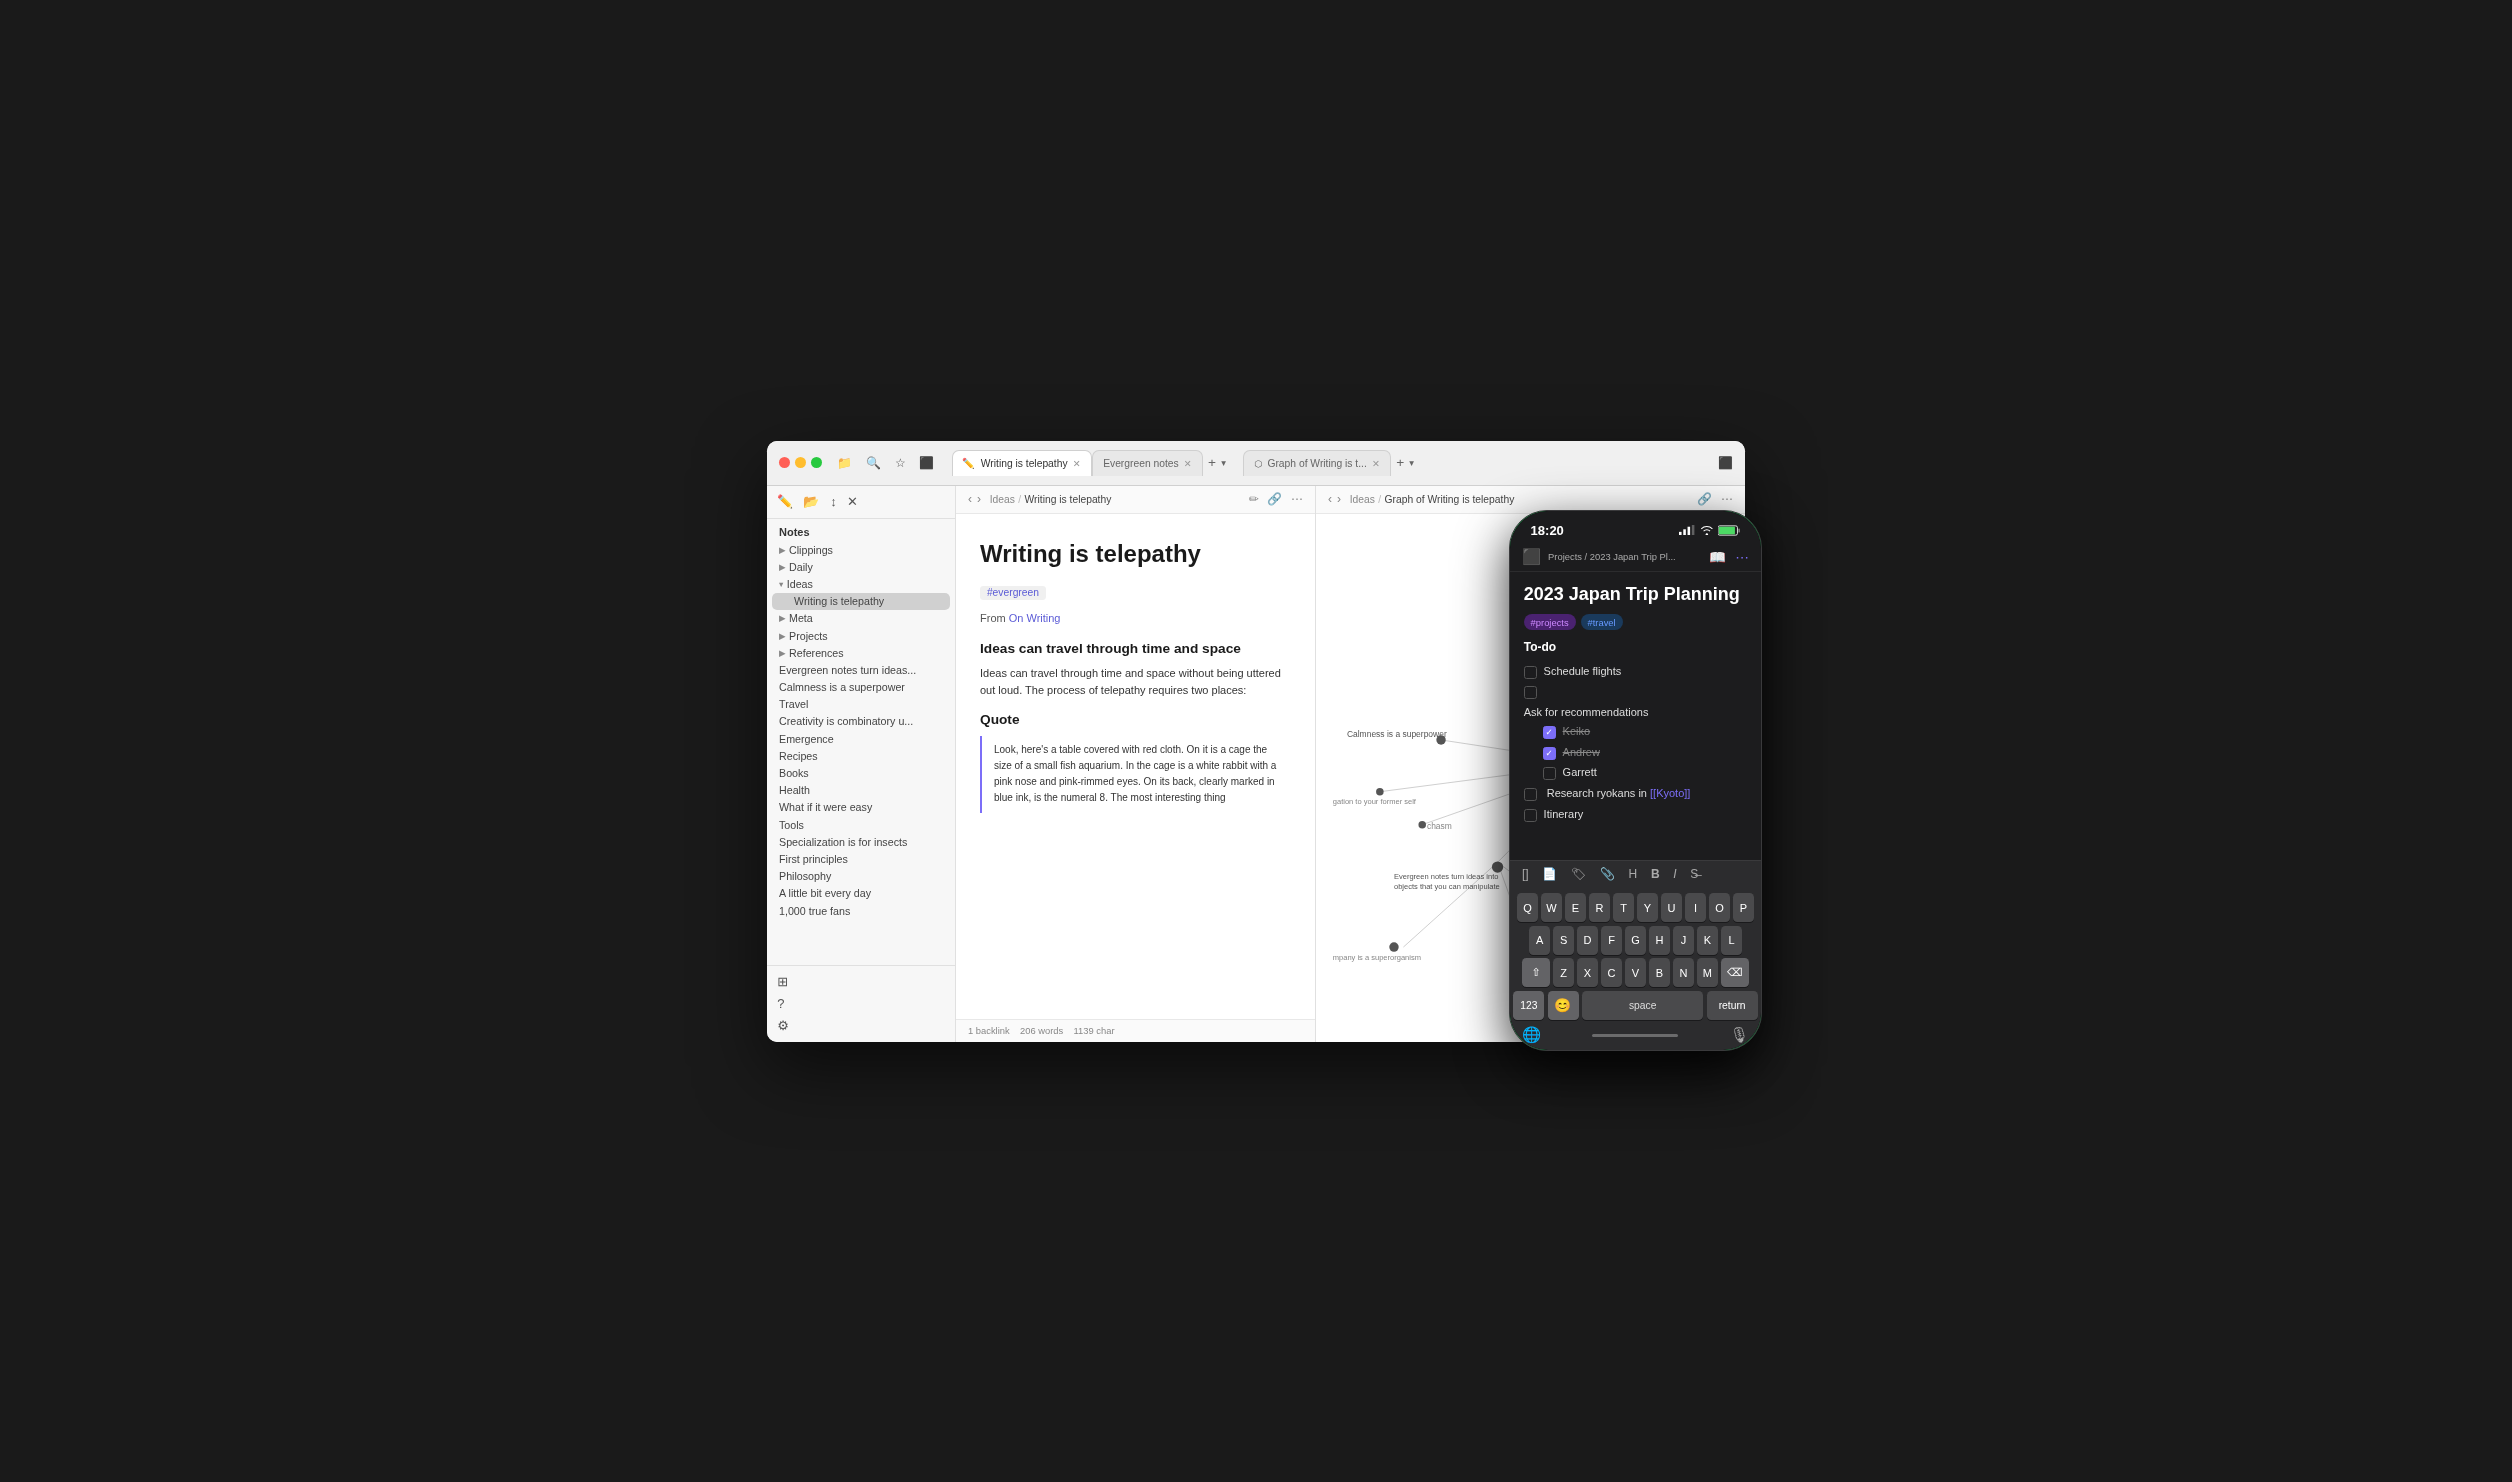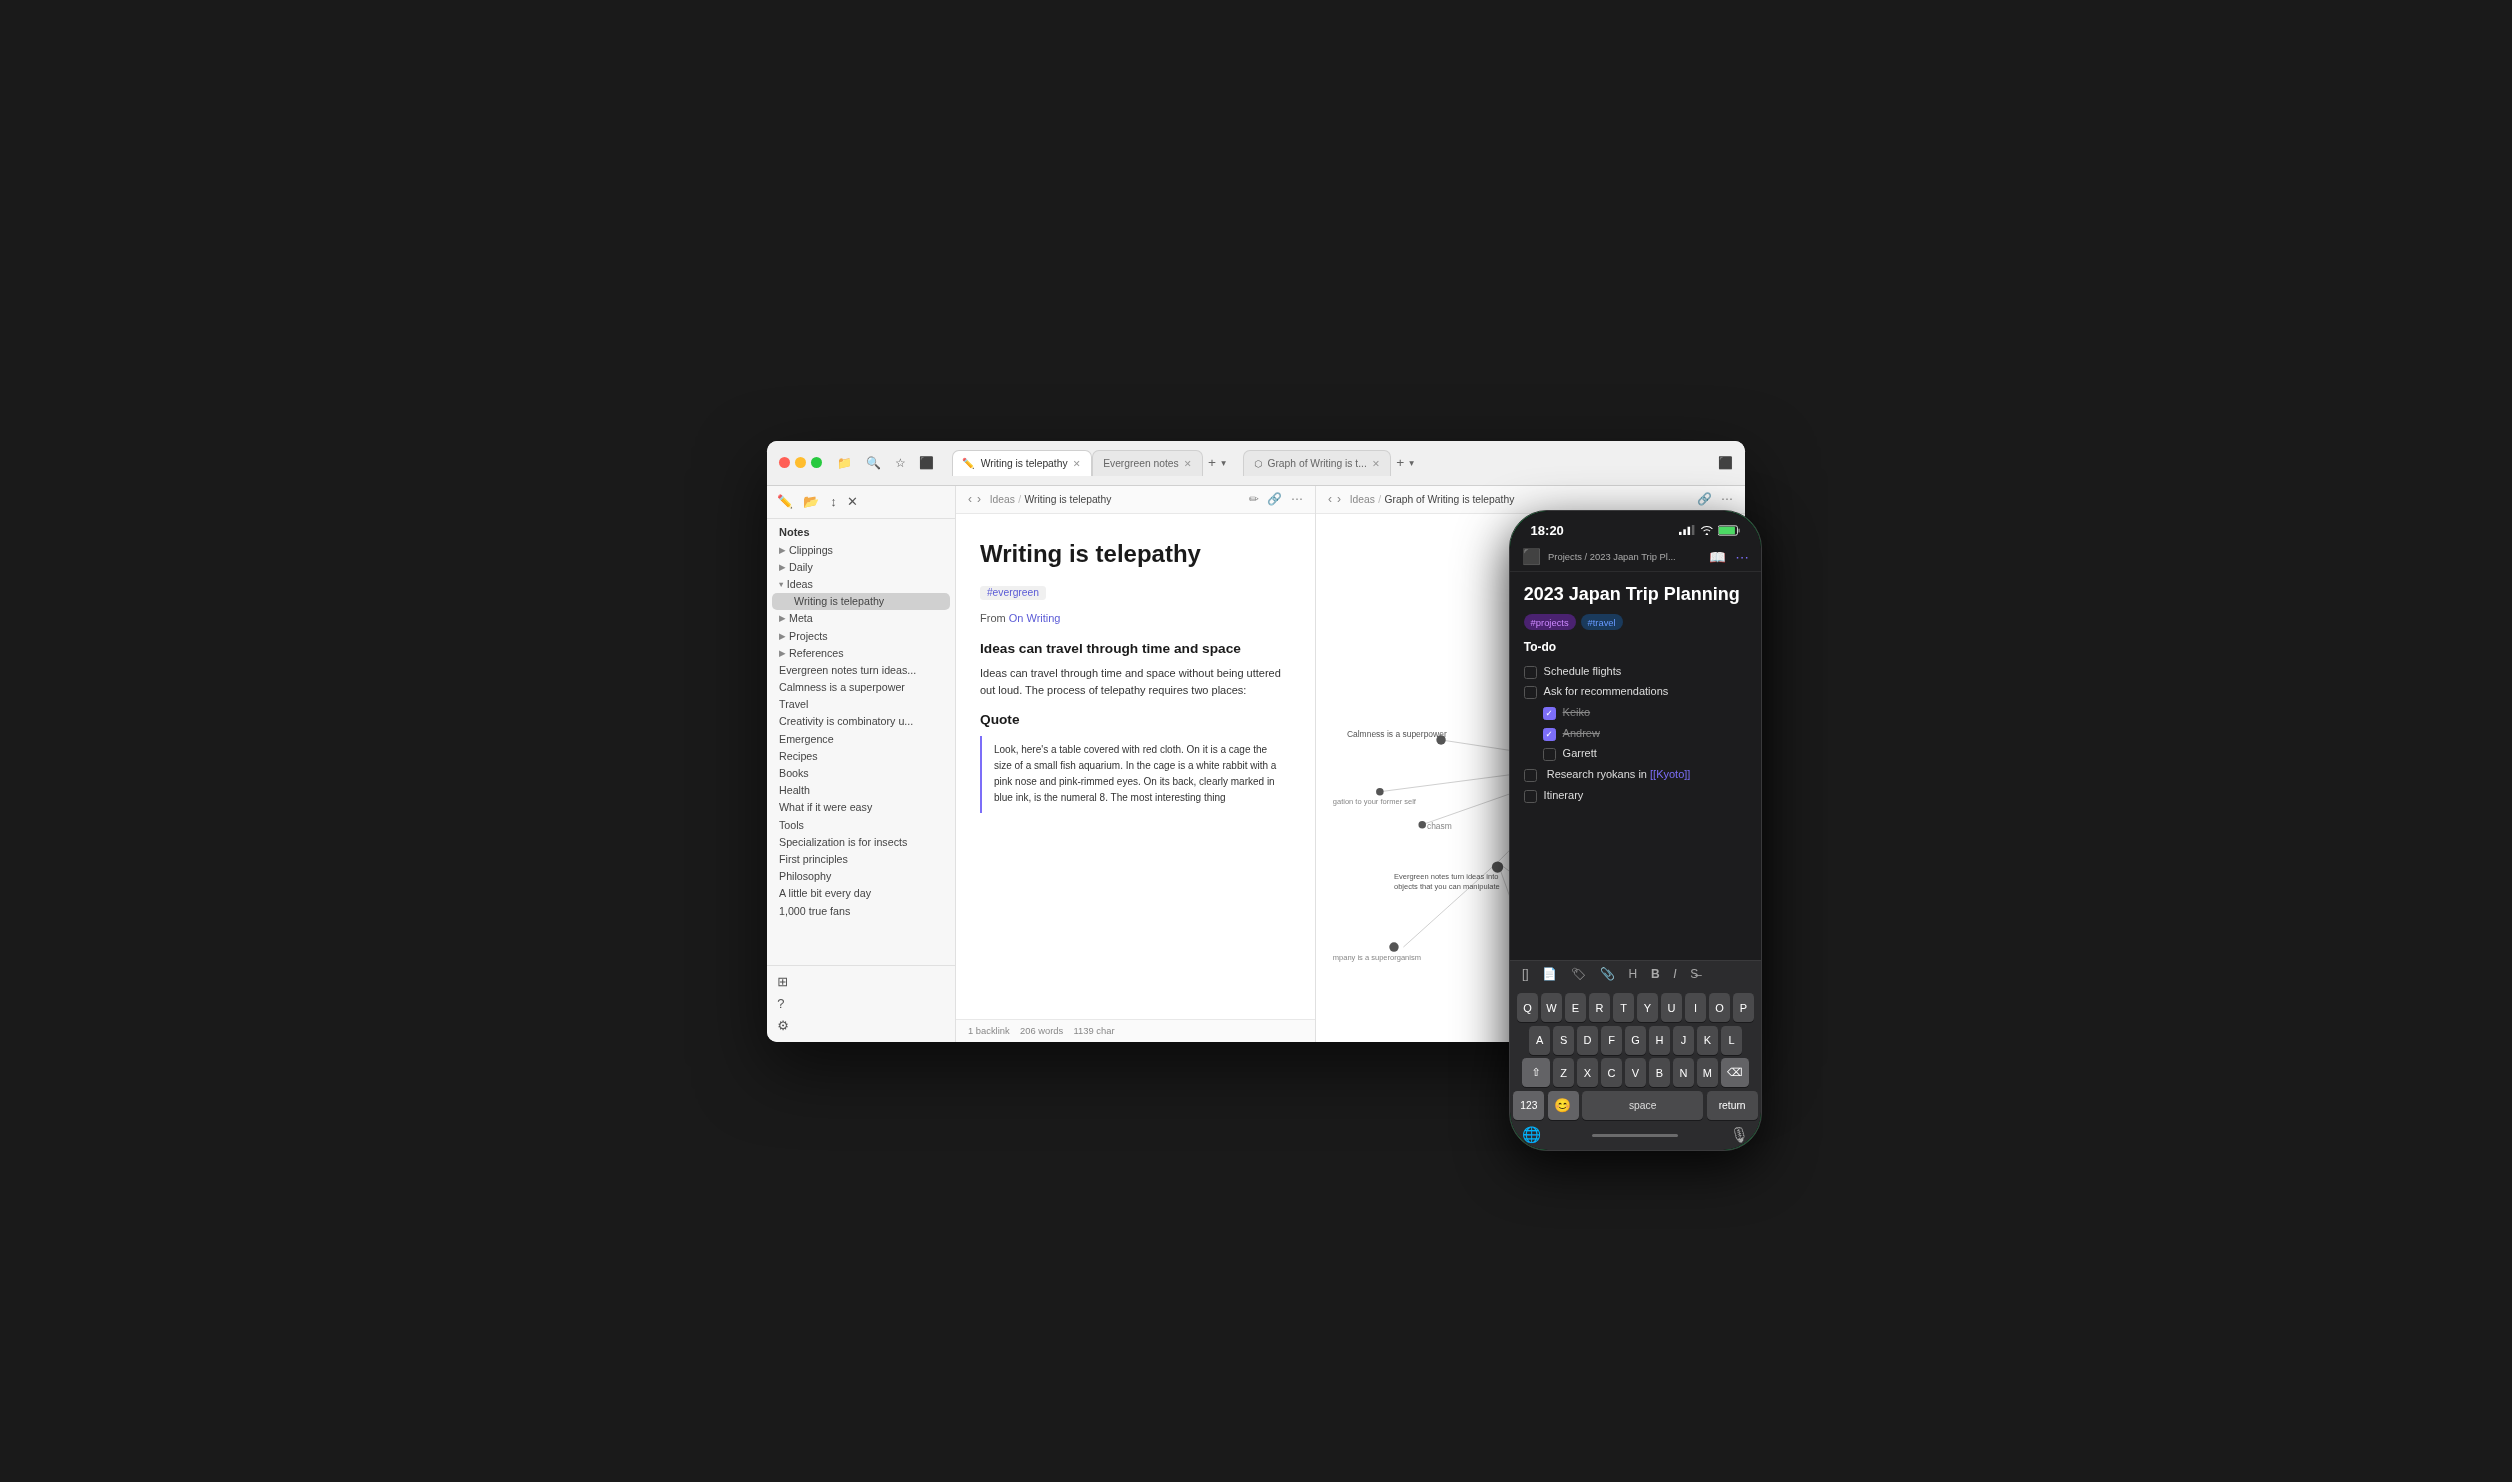--- a/index.html
+++ b/index.html
@@ -634,21 +634,21 @@
             <text x="240" y="474" font-size="8" fill="#555555">Creativity is combinatory uniqueness</text>
 
             <circle cx="230" cy="510" r="5" fill="#555555"></circle>
             <text x="240" y="514" font-size="9" fill="#555555">Evergreen notes</text>
           </svg>
         </div>
       </div>
     </div>
   </div>
 
-  <div style="position:absolute;right:-17px;top:69px;width:253px;height:641px;background:#15803d;border-radius:38px;box-shadow:0 17px 51px rgba(0,0,0,0.8);overflow:hidden;border:1.7px solid #3a3a3c;">
+  <div style="position:absolute;right:-17px;top:69px;width:253px;height:541px;background:#15803d;border-radius:38px;box-shadow:0 17px 51px rgba(0,0,0,0.8);overflow:hidden;border:1.7px solid #3a3a3c;">
     <div style="position:absolute;top:0;left:0;right:0;bottom:0;background:#000;border-radius:38px;overflow:hidden;display:flex;flex-direction:column;">
 
       <div style="display:flex;justify-content:space-between;align-items:center;padding:12px 20.6px 5.1px;background:#1c1c1e;">
         <span style="font-size:13px;font-weight:700;color:#fff;">18:20</span>
         <div style="display:flex;gap:5.1px;align-items:center;">
           <svg width="15.4" height="10.3" viewBox="0 0 18 12">
               <rect x="0" y="8" width="3" height="4" fill="white"></rect>
               <rect x="5" y="5" width="3" height="7" fill="white"></rect>
               <rect x="10" y="2" width="3" height="10" fill="white"></rect>
               <rect x="15" y="0" width="3" height="12" fill="white" opacity="0.3"></rect>
@@ -684,21 +684,21 @@
         <div style="display:flex;gap:5.1px;margin-bottom:10.3px;flex-wrap:wrap;">
           <span style="font-size:9.4px;padding:2.6px 6.9px;border-radius:10.3px;background:#4a2270;color:#cc88ff;font-weight:500;">#projects</span>
           <span style="font-size:9.4px;padding:2.6px 6.9px;border-radius:10.3px;background:#1a3a5c;color:#6699ff;font-weight:500;">#travel</span>
         </div>
         <div style="font-size:12px;font-weight:600;color:#fff;margin-bottom:6.9px;">To-do</div>
 
         <div style="display:flex;align-items:flex-start;gap:6.9px;padding:3.4px 0;">
           <div style="width:13px;height:13px;border:1.3px solid #555;border-radius:2.6px;flex-shrink:0;margin-top:0.9px;"></div>
           <span style="font-size:11px;color:#ddd;">Schedule flights</span>
         </div>
-        <div style="display:flex;align-items:flex-start;gap:6.9px;padding:3.4px 0;">
+        <div style="display:flex;align-items:flex-start;gap:6.9px;padding:3.4px 0;flex-direction:column;">
           <div style="width:13px;height:13px;border:1.3px solid #555;border-radius:2.6px;flex-shrink:0;margin-top:0.9px;"></div>
           <span style="font-size:11px;color:#ddd;">Ask for recommendations</span>
         </div>
         <div style="display:flex;align-items:flex-start;gap:6.9px;padding:3.4px 0;padding-left:19px;">
           <div style="width:13px;height:13px;border:1.3px solid #7c6ef8;border-radius:2.6px;flex-shrink:0;margin-top:0.9px;background:#7c6ef8;display:flex;align-items:center;justify-content:center;">
               <span style="color:white;font-size:8.6px;">✓</span>
             </div>
           <span style="font-size:11px;color:#888;text-decoration:line-through;">Keiko</span>
         </div>
         <div style="display:flex;align-items:flex-start;gap:6.9px;padding:3.4px 0;padding-left:19px;">

